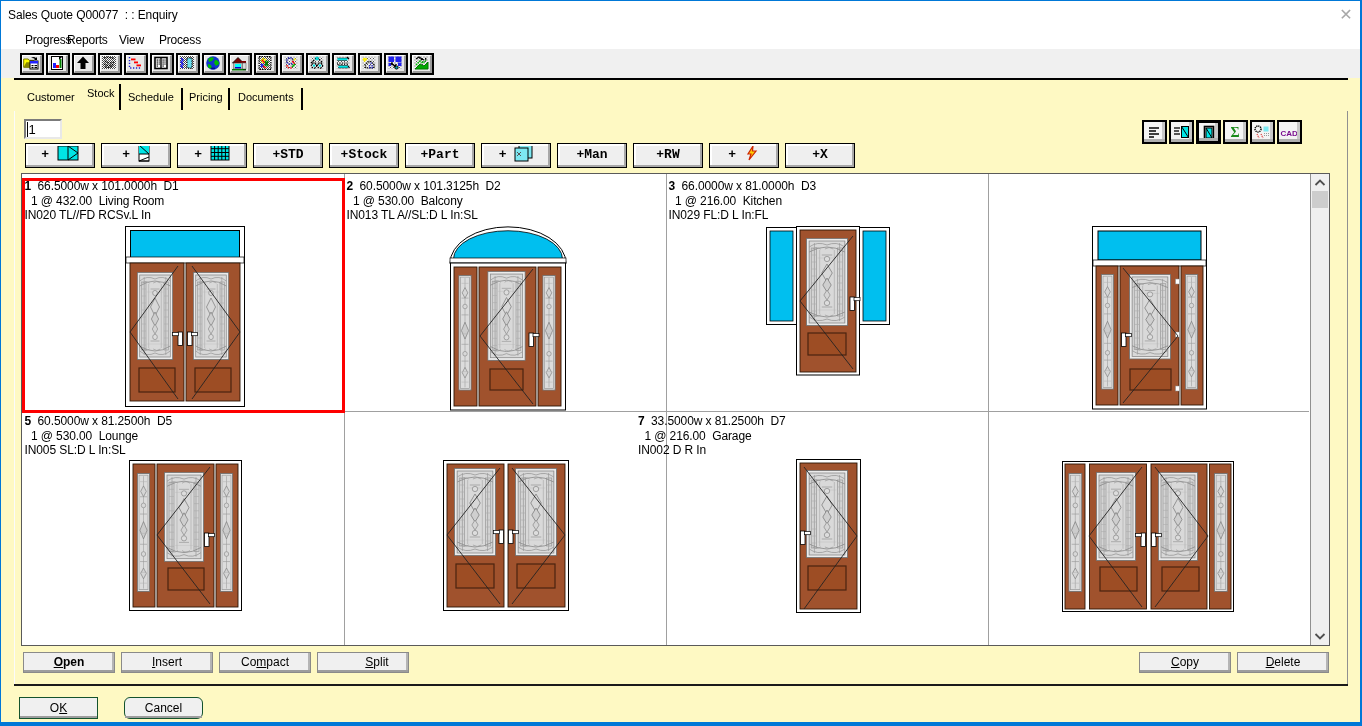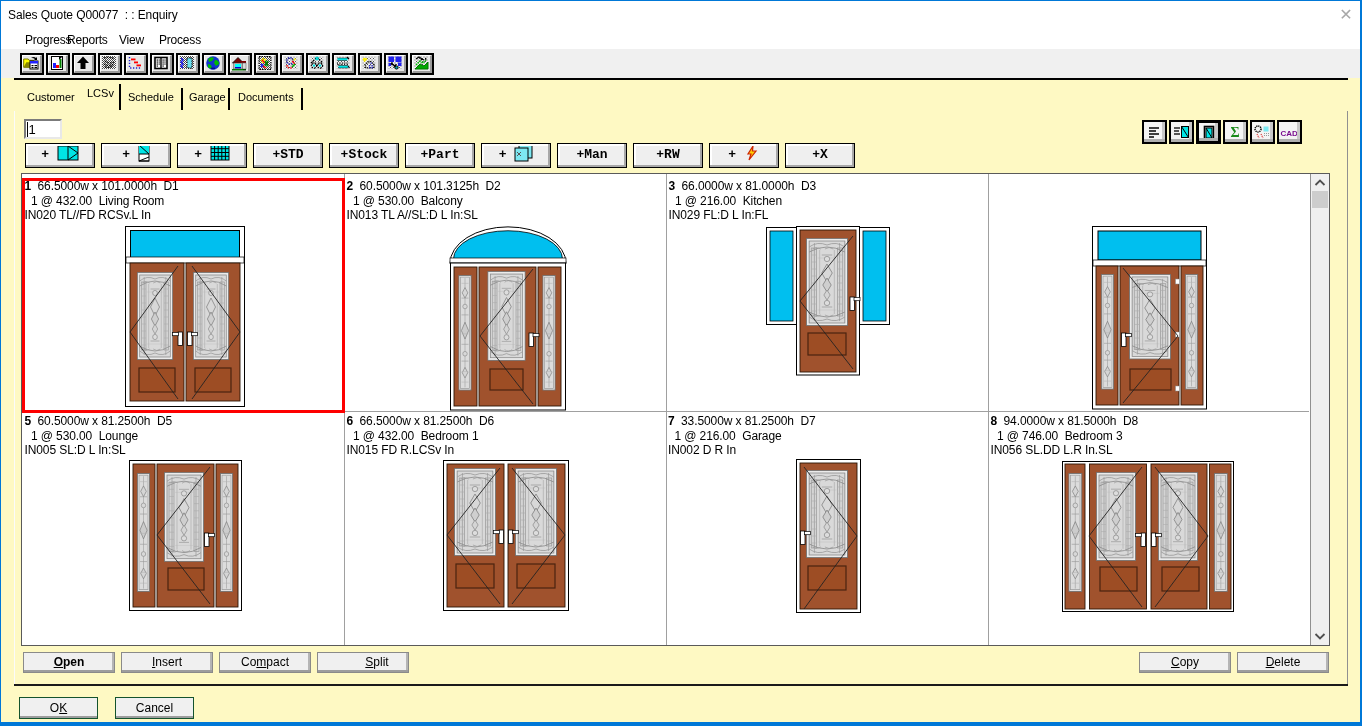--- a/index.html
+++ b/index.html
@@ -302,23 +302,23 @@
           <path d="M2,14 l5,-5 4,2 4,-4 v7 z" fill="#00aa00" stroke="#007700"></path>
           <path d="M3,10 l4,-4 3,2 3,-3" stroke="#00bb00" stroke-width="1.6" fill="none" stroke-dasharray="1.5,1"></path>
           <path d="M3,4 l3,-2 3,2 -1,1 M9,4 l2,1" stroke="#000" stroke-width="1.3" fill="none"></path>
           <path d="M12,2.5 l2,1.5 -2,1" fill="#000"></path>
         </svg>
       </div>
 </div>
 <div id="tbsep"></div>
 <div id="tabrow">
 <span class="tab" style="left:13px;">Customer</span>
-<span class="tab" style="left:73px;top:1px;">LCSv</span>
+<span class="tab" style="left:73px;top:1px;">Stock</span>
 <span class="tab" style="left:114px;">Schedule</span>
-<span class="tab" style="left:175px;">Garage</span>
+<span class="tab" style="left:175px;">Pricing</span>
 <span class="tab" style="left:224px;">Documents</span>
 <span class="sep" style="left:105px;top:-2px;height:26px;"></span>
 <span class="sep" style="left:167px;top:2px;height:22px;"></span>
 <span class="sep" style="left:214px;top:2px;height:22px;"></span>
 <span class="sep" style="left:287px;top:2px;height:22px;"></span>
 </div>
 <div id="pageL"></div>
     <div id="pageR"></div>
     <div id="pageB"></div>
 <div id="inputbox">
@@ -430,29 +430,23 @@
 IN020 TL//FD RCSv.L In</div>
 <div class="celltext" style="left:324.5px;top:5px;"><b>2</b>  60.5000w x 101.3125h  D2
   1 @ 530.00  Balcony
 IN013 TL A//SL:D L In:SL</div>
 <div class="celltext" style="left:646.5px;top:5px;"><b>3</b>  66.0000w x 81.0000h  D3
   1 @ 216.00  Kitchen
 IN029 FL:D L In:FL</div>
 <div class="celltext" style="left:2.5px;top:240px;"><b>5</b>  60.5000w x 81.2500h  D5
   1 @ 530.00  Lounge
 IN005 SL:D L In:SL</div>
-<div class="celltext" style="left:324.5px;top:240px;"><b>6</b>  66.5000w x 81.2500h  D6
-  1 @ 432.00  Bedroom 1
-IN015 FD R.LCSv In</div>
-<div class="celltext" style="left:646px;top:240px;"><b>7</b>  33.5000w x 81.2500h  D7
+<div class="celltext" style="left:616px;top:240px;"><b>7</b>  33.5000w x 81.2500h  D7
   1 @ 216.00  Garage
 IN002 D R In</div>
-<div class="celltext" style="left:968.5px;top:240px;"><b>8</b>  94.0000w x 81.5000h  D8
-  1 @ 746.00  Bedroom 3
-IN056 SL.DD L.R In.SL</div>
 <div id="vsb">
         <svg style="position:absolute;left:2px;top:4px;" width="14" height="9" viewBox="0 0 14 9">
           <path d="M2.5,7 L7,2.5 L11.5,7" fill="none" stroke="#505050" stroke-width="1.8"></path>
         </svg>
         <svg style="position:absolute;left:2px;bottom:4px;" width="14" height="9" viewBox="0 0 14 9">
           <path d="M2.5,2 L7,6.5 L11.5,2" fill="none" stroke="#505050" stroke-width="1.8"></path>
         </svg>
         <div class="thumb"></div>
       </div>
 </div>
@@ -578,14 +572,14 @@
       <path d="M27,75 L80,6 M27,75 L80,146" fill="none" stroke="#222" stroke-width="0.9"></path>
       <path d="M146,75 L93,6 M146,75 L93,146" fill="none" stroke="#222" stroke-width="0.9"></path>
     </svg>
 <div class="botbtn" style="left:23px;font-weight:bold;"><u>O</u>pen<div class="sh2"></div><div class="sh"></div></div>
 <div class="botbtn" style="left:121px;"><u>I</u>nsert<div class="sh2"></div><div class="sh"></div></div>
 <div class="botbtn" style="left:219px;">Co<u>m</u>pact<div class="sh2"></div><div class="sh"></div></div>
 <div class="botbtn" style="left:317px;padding-left:28px;"><u>S</u>plit<div class="sh2"></div><div class="sh"></div></div>
 <div class="botbtn" style="left:1139px;"><u>C</u>opy<div class="sh2"></div><div class="sh"></div></div>
 <div class="botbtn" style="left:1237px;"><u>D</u>elete<div class="sh2"></div><div class="sh"></div></div>
 <div class="okbtn" style="left:19px;">O<u>K</u><div style="position:absolute;left:0;bottom:0;width:100%;height:2px;background:#9d9d9d;"></div></div>
-<div class="okbtn" style="left:115px;">Cancel<div style="position:absolute;left:0;bottom:0;width:100%;height:2px;background:#9d9d9d;"></div></div>
+<div class="okbtn" style="left:124px;border-radius:6px;">Cancel<div style="position:absolute;left:0;bottom:0;width:100%;height:2px;background:#9d9d9d;"></div></div>
 </div>
 
 </body></html>

